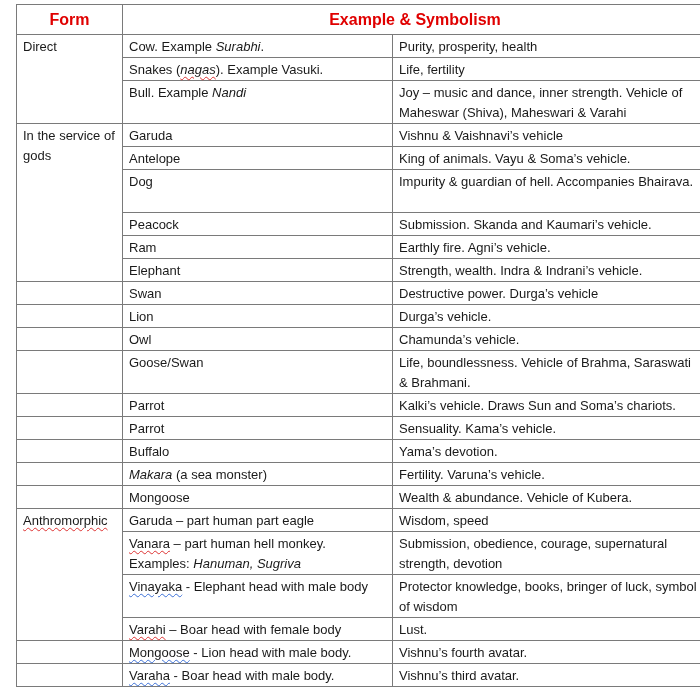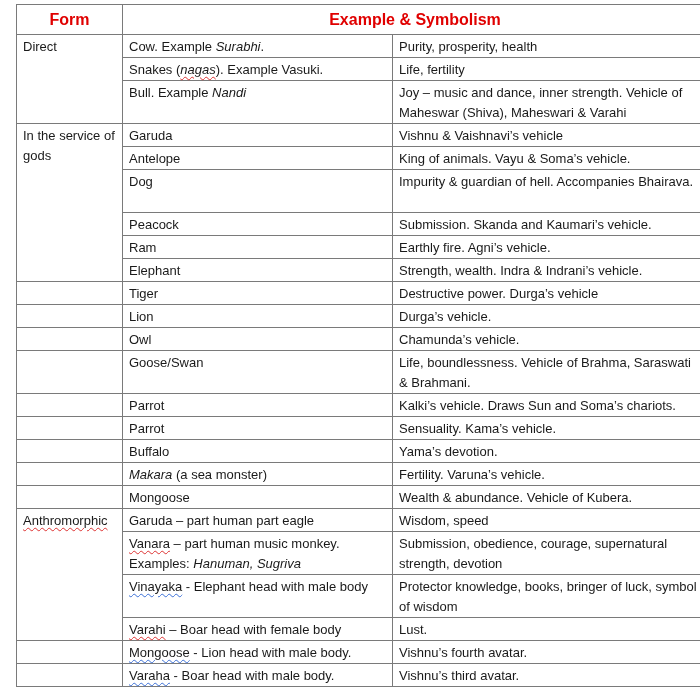--- a/index.html
+++ b/index.html
@@ -70,21 +70,21 @@
     <td>Ram</td>
     <td>Earthly fire. Agni’s vehicle.</td>
   </tr>
   <tr class="r1">
     <td>Elephant</td>
     <td>Strength, wealth. Indra &amp; Indrani’s vehicle.</td>
   </tr>
 
   <tr class="r1">
     <td></td>
-    <td>Tiger</td>
+    <td>Swan</td>
     <td>Destructive power. Durga’s vehicle</td>
   </tr>
   <tr class="r1">
     <td></td>
     <td>Lion</td>
     <td>Durga’s vehicle.</td>
   </tr>
   <tr class="r1">
     <td></td>
     <td>Owl</td>
@@ -120,21 +120,21 @@
     <td>Mongoose</td>
     <td>Wealth &amp; abundance. Vehicle of Kubera.</td>
   </tr>
 
   <tr class="r1">
     <td rowspan="4"><span class="sq">Anthromorphic</span></td>
     <td><b>Garuda</b><span> – part human part eagle</span></td>
     <td>Wisdom, speed</td>
   </tr>
   <tr class="r2">
-    <td><b class="sq">Vanara</b><span> – part human music monkey.</span><br><span>Examples: </span><b><i>Hanuman, Sugriva</i></b></td>
+    <td><b class="sq">Vanara</b><span> – part human hell monkey.</span><br><span>Examples: </span><b><i>Hanuman, Sugriva</i></b></td>
     <td>Submission, obedience, courage, supernatural strength, devotion</td>
   </tr>
   <tr class="r2">
     <td><b class="bq">Vinayaka</b><span>  - Elephant head with male body</span></td>
     <td>Protector knowledge, books, bringer of luck, symbol of wisdom</td>
   </tr>
   <tr class="r1">
     <td><b class="sq">Varahi</b><span> – Boar head with female body</span></td>
     <td>Lust.</td>
   </tr>

